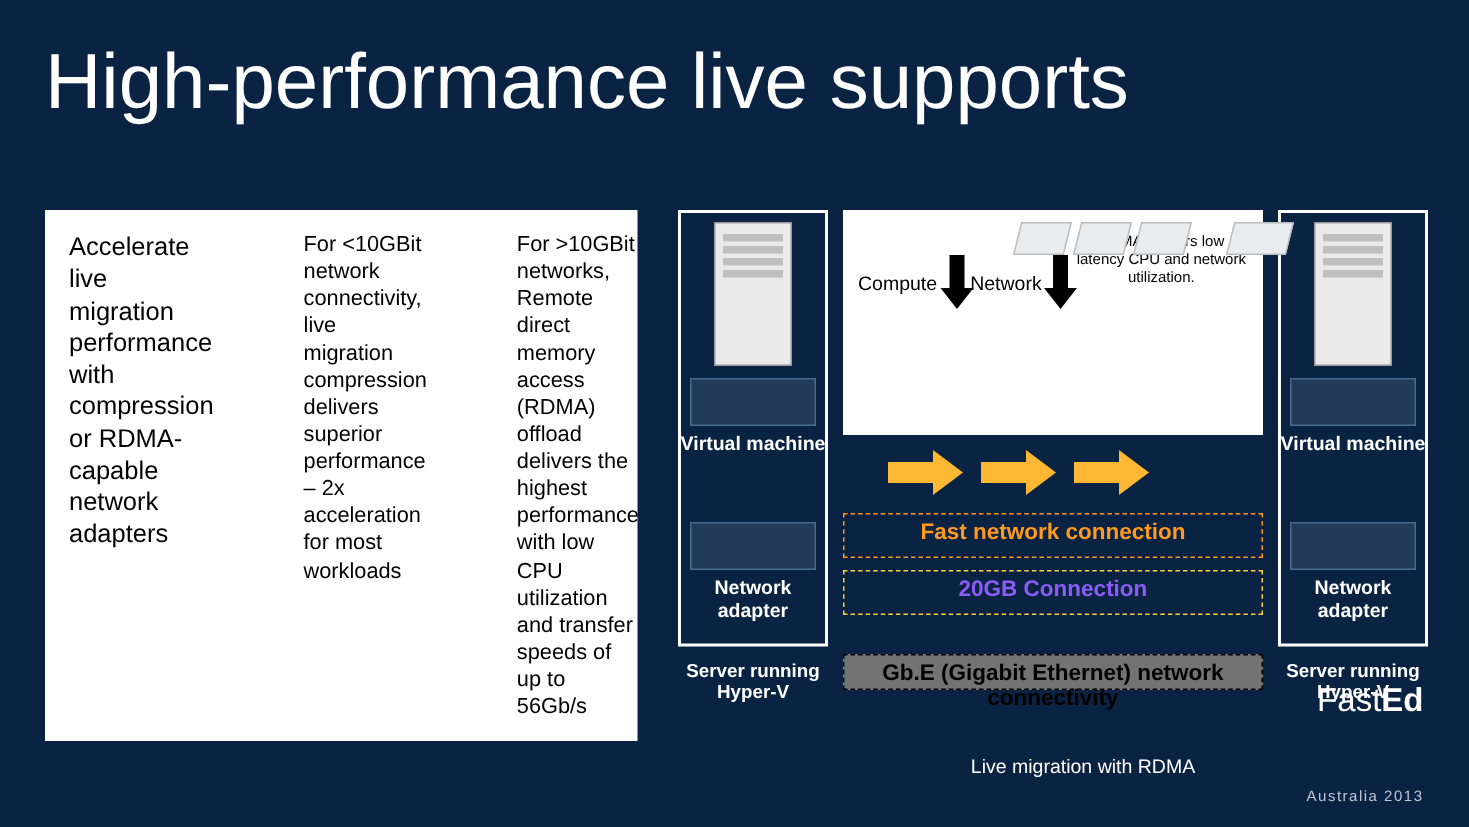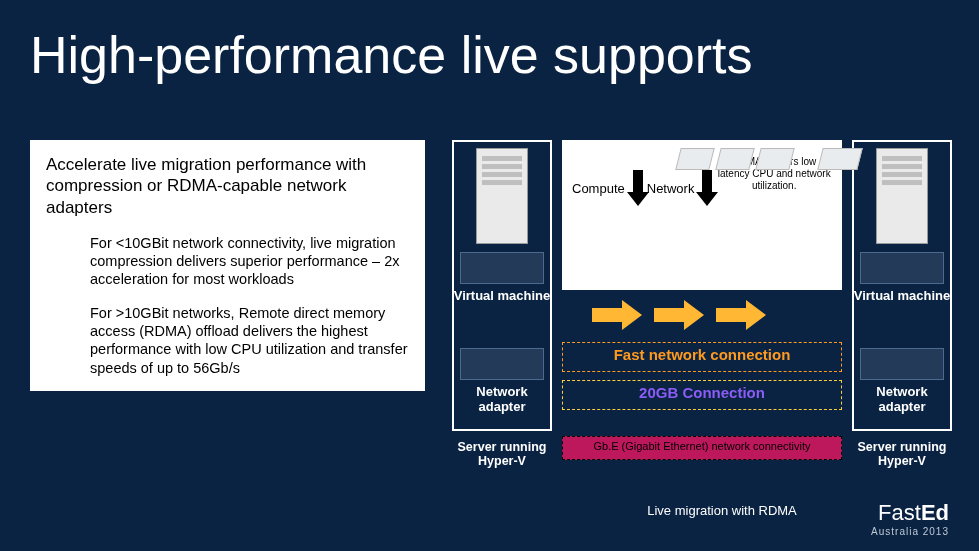--- a/index.html
+++ b/index.html
@@ -11,21 +11,21 @@
     color: #fff;
   }
   .title {
     position: absolute; left: 30px; top: 25px;
     font-size: 52px; font-weight: 300; color: #fff;
   }
   .left-panel {
     position: absolute; left: 30px; top: 140px; width: 395px;
     background: #fff; color: #000;
     padding: 14px 16px;
-    display: flex; flex-direction: column; gap: 16px;
+    display: flex; gap: 16px;
   }
   .left-panel .p1 { font-size: 17px; line-height: 1.25; }
   .left-panel .p2 { font-size: 14.5px; line-height: 1.25; margin-left: 44px; }
   .right-area {
     position: absolute; left: 452px; top: 140px; width: 500px; height: 380px;
   }
   .col {
     position: absolute; top: 0; width: 100px; height: 291px;
   }
   .col.left { left: 0; }
@@ -71,33 +71,33 @@
   }
   .fast-box {
     top: 202px; height: 30px; border: 1.5px dashed #ff9a1f; color: #ff9a1f;
     font-size: 15px; padding-top: 3px;
   }
   .gb-box {
     top: 240px; height: 30px; border: 1.5px dashed #ffcf3c; color: #8b5cf6;
     font-size: 15px; padding-top: 3px;
   }
   .gbe-box {
-    top: 296px; height: 24px; border: 1.5px dashed #000; background: #be185d;
-    color: #000; font-size: 11px; font-weight: 400; padding-top: 3px;
+    top: 296px; height: 24px; border: 1.5px dashed #000; background: #737373;
+    color: #000; font-size: 15px; font-weight: 700; padding-top: 3px;
   }
   .caption {
     position: absolute; left: 150px; top: 363px; width: 240px;
     text-align: center; color: #fff; font-size: 13px;
   }
   .teched {
     position: absolute; right: 30px; bottom: 14px; text-align: right;
   }
   .teched .brand { color: #fff; font-size: 22px; font-weight: 400; }
   .teched .brand b { font-weight: 700; }
-  .teched .sub { color: #bfc8d5; font-size: 10px; letter-spacing: 1px; }
+  .teched .sub { color: #bfc8d5; font-size: 10px; letter-spacing: 1px; margin-top: 46px; }
   .server-tower {
     position: absolute; left: 24px; top: 8px; width: 52px; height: 96px;
   }
   .server-tower .body {
     position: absolute; inset: 0; background: #eaeaea; border: 1px solid #999;
   }
   .server-tower .slot {
     position: absolute; left: 6px; width: 40px; height: 5px; background: #bfbfbf;
   }
   .chips-row {

